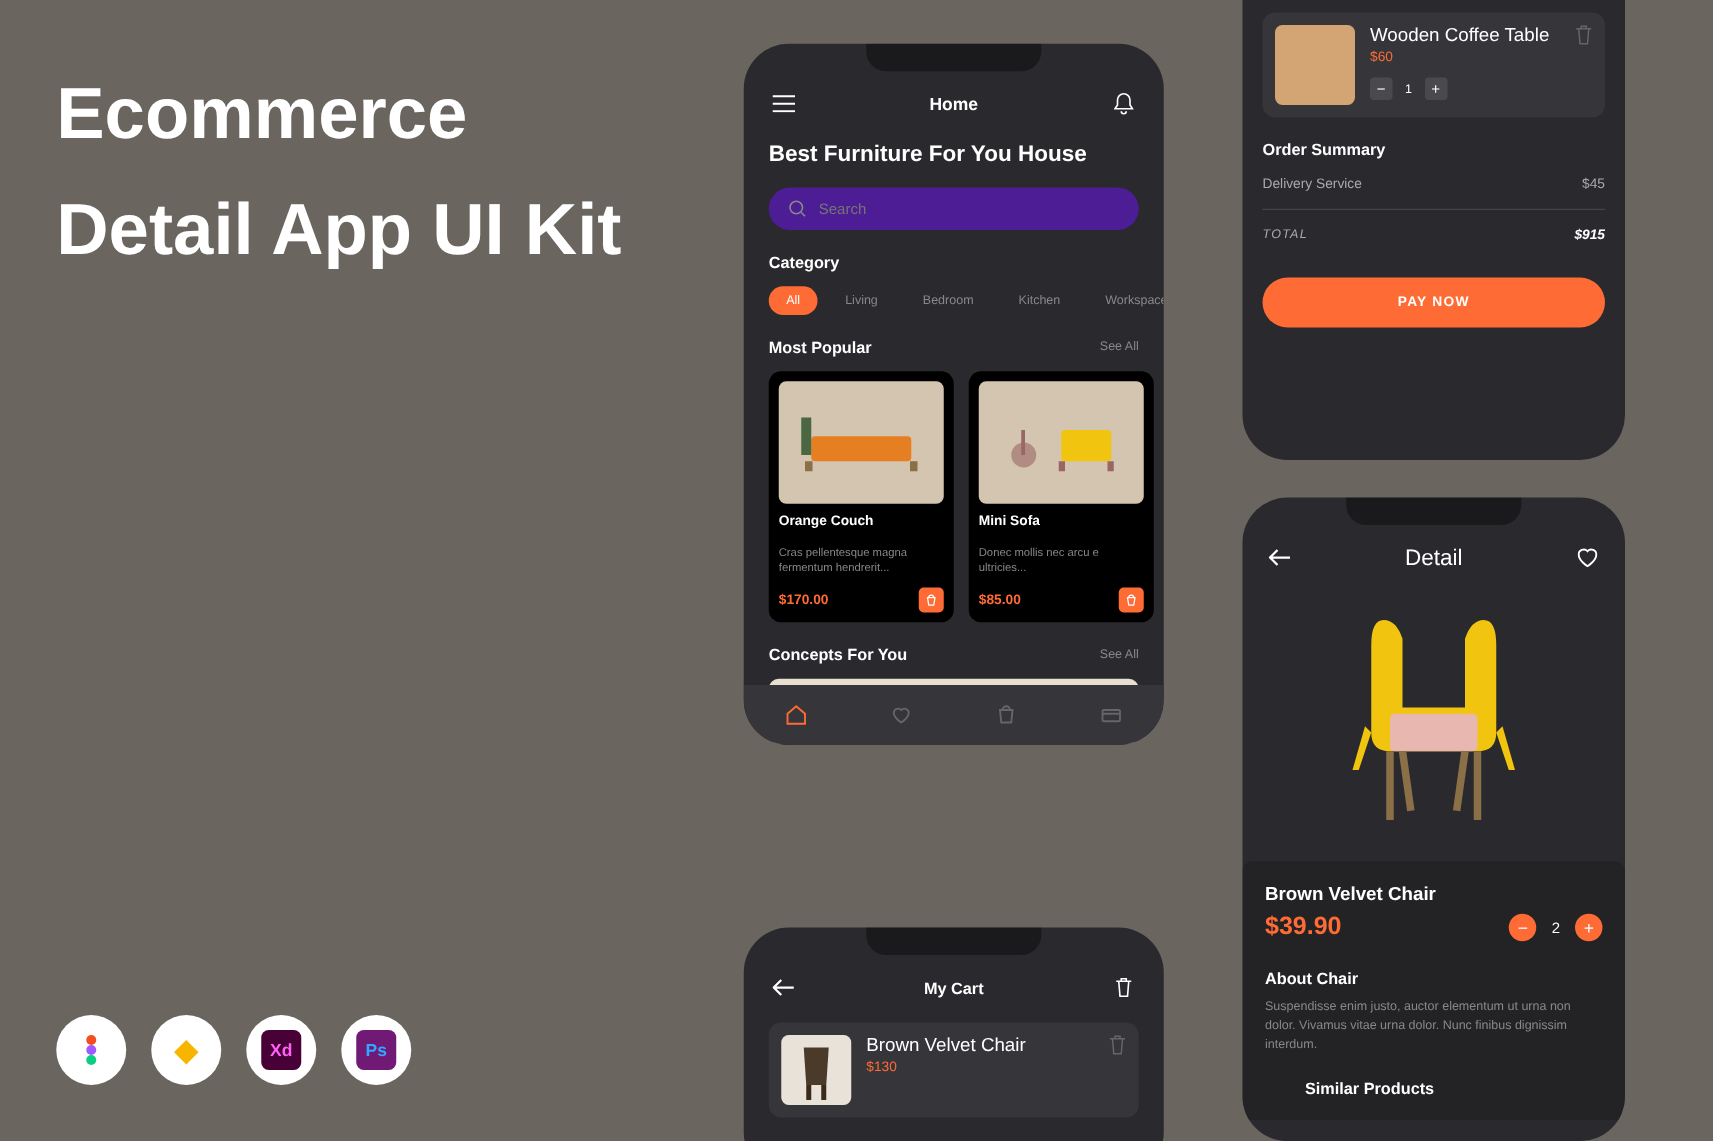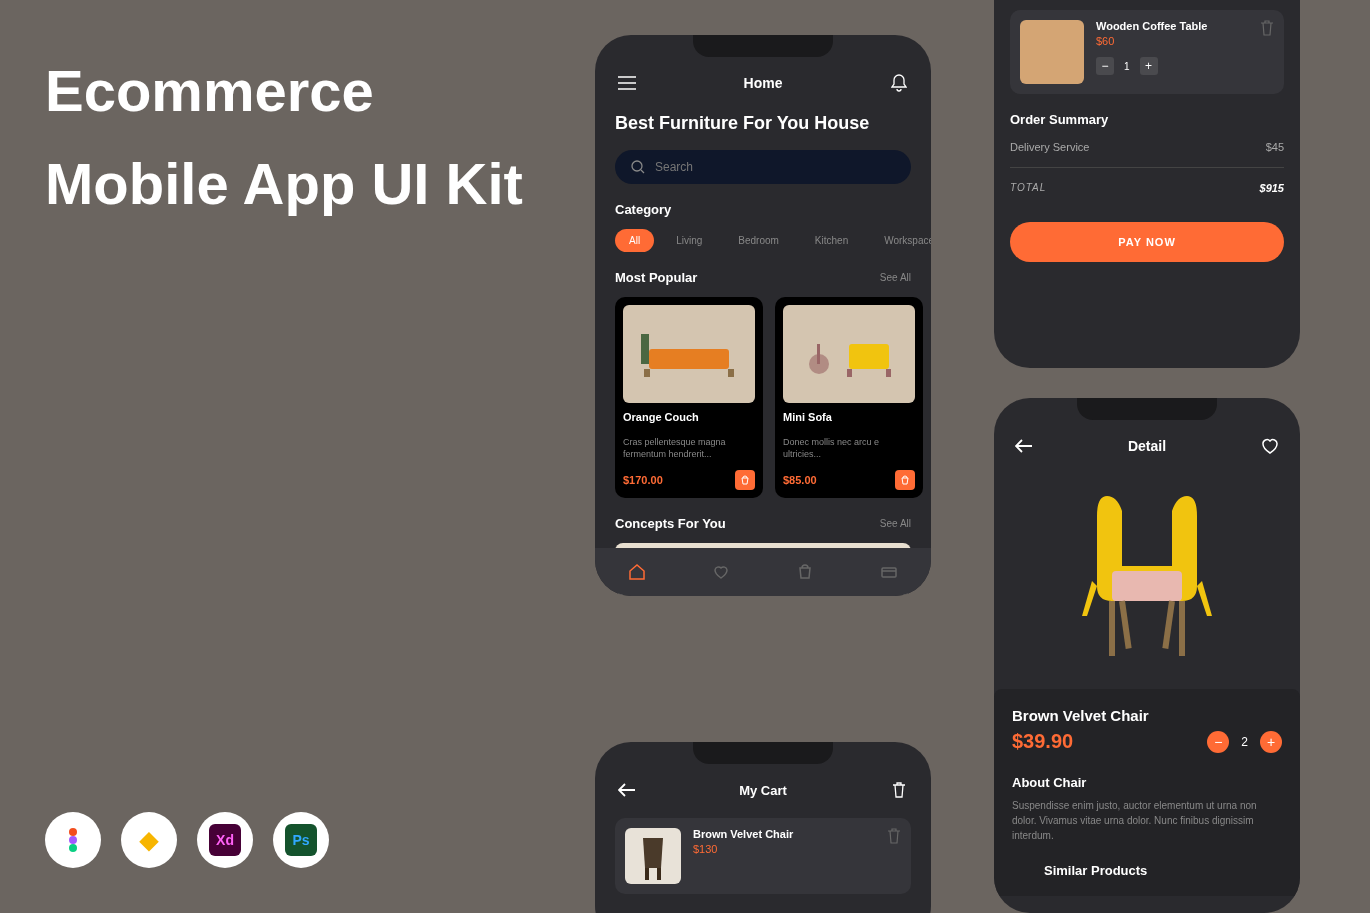--- a/index.html
+++ b/index.html
@@ -6,32 +6,32 @@
 body { background: #6b6560; width: 1370px; height: 913px; position: relative; overflow: hidden; }
 
 .poster-title { position: absolute; left: 45px; top: 45px; color: #fff; font-size: 58px; font-weight: 700; line-height: 1.6; }
 
 .tool-icons { position: absolute; left: 45px; bottom: 45px; display: flex; gap: 20px; }
 .tool-icon { width: 56px; height: 56px; border-radius: 50%; background: #fff; display: flex; align-items: center; justify-content: center; font-size: 24px; font-weight: 700; }
 .figma-glyph { display: flex; flex-direction: column; }
 .figma-glyph span { width: 8px; height: 8px; border-radius: 4px; }
 .sketch-glyph { color: #f7b500; }
 .xd-glyph { background: #470137; color: #ff61f6; width: 32px; height: 32px; border-radius: 6px; display: flex; align-items: center; justify-content: center; font-size: 14px; }
-.ps-glyph { background: #14532d; color: #31a8ff; width: 32px; height: 32px; border-radius: 6px; display: flex; align-items: center; justify-content: center; font-size: 14px; }
+.ps-glyph { background: #701a75; color: #31a8ff; width: 32px; height: 32px; border-radius: 6px; display: flex; align-items: center; justify-content: center; font-size: 14px; }
 
 .phone { position: absolute; background: #2a2a2e; border-radius: 36px; overflow: hidden; color: #fff; }
 .phone-notch { position: absolute; top: 0; left: 50%; transform: translateX(-50%); width: 140px; height: 22px; background: #1a1a1c; border-radius: 0 0 16px 16px; z-index: 10; }
 
 
 .phone1 { left: 595px; top: 35px; width: 336px; height: 561px; }
 .p1-header { display: flex; justify-content: space-between; align-items: center; padding: 36px 20px 0; }
 .icon-btn { width: 24px; height: 24px; display: flex; align-items: center; justify-content: center; cursor: pointer; }
 .p1-title { font-size: 14px; font-weight: 600; }
 .p1-headline { padding: 18px 20px 0; font-size: 18px; font-weight: 700; }
-.p1-search { margin: 16px 20px 0; background: #0f172a; border-radius: 20px; padding: 10px 16px; display: flex; align-items: center; gap: 10px; }
+.p1-search { margin: 16px 20px 0; background: #4c1d95; border-radius: 20px; padding: 10px 16px; display: flex; align-items: center; gap: 10px; }
 .p1-search input { background: none; border: none; color: #888; font-size: 12px; outline: none; flex: 1; }
 .p1-section-label { padding: 18px 20px 0; font-size: 13px; font-weight: 600; }
 .p1-cats { display: flex; gap: 8px; padding: 12px 20px 0; overflow: hidden; }
 .cat-chip { padding: 6px 14px; border-radius: 14px; font-size: 10px; background: transparent; color: #888; white-space: nowrap; cursor: pointer; }
 .cat-chip.active { background: #ff6b35; color: #fff; }
 .p1-row-head { display: flex; justify-content: space-between; padding: 18px 20px 0; align-items: center; }
 .p1-row-head .label { font-size: 13px; font-weight: 600; }
 .p1-row-head .seeall { font-size: 10px; color: #888; cursor: pointer; }
 .p1-cards { display: flex; gap: 12px; padding: 12px 0 0 20px; overflow: hidden; }
 .product-card { background: #000000; border-radius: 10px; width: 148px; flex-shrink: 0; padding: 8px; }
@@ -44,38 +44,38 @@
 .p1-concept { margin: 12px 20px 0; height: 52px; border-radius: 8px; background: #e8dfd0; }
 .p1-tabbar { position: absolute; bottom: 0; left: 0; right: 0; height: 48px; background: #35353a; display: flex; justify-content: space-around; align-items: center; }
 .tab-item { color: #666; cursor: pointer; }
 .tab-item.active { color: #ff6b35; }
 
 
 .phone2 { left: 994px; top: -140px; width: 306px; height: 508px; }
 .cart-item { margin: 150px 16px 0; background: #35353a; border-radius: 10px; padding: 10px; display: flex; gap: 12px; position: relative; }
 .ci-img { width: 64px; height: 64px; border-radius: 6px; background: #d4a574; flex-shrink: 0; }
 .ci-info { flex: 1; }
-.ci-name { font-size: 11px; font-weight: 700; }
+.ci-name { font-size: 15px; font-weight: 400; }
 .ci-price { font-size: 11px; color: #ff6b35; margin-top: 3px; }
 .ci-qty { display: flex; align-items: center; gap: 10px; margin-top: 10px; }
 .qty-btn { width: 18px; height: 18px; background: #4a4a4e; border-radius: 3px; display: flex; align-items: center; justify-content: center; font-size: 12px; cursor: pointer; }
 .qty-val { font-size: 10px; }
 .ci-del { position: absolute; right: 10px; top: 10px; color: #666; cursor: pointer; }
 .summary { margin: 18px 16px 0; }
 .sum-title { font-size: 13px; font-weight: 600; }
 .sum-row { display: flex; justify-content: space-between; font-size: 11px; color: #aaa; margin-top: 14px; }
 .sum-row.total { border-top: 1px solid #444; padding-top: 14px; margin-top: 14px; font-style: italic; }
 .sum-row.total .v { color: #fff; font-weight: 600; }
 .sum-row.total .k { font-size: 10px; letter-spacing: 1px; }
 .pay-btn { margin: 28px 16px 0; background: #ff6b35; border-radius: 20px; padding: 14px; text-align: center; font-size: 11px; font-weight: 700; letter-spacing: 1px; cursor: pointer; }
 
 
 .phone3 { left: 994px; top: 398px; width: 306px; height: 515px; }
 .p3-header { display: flex; justify-content: space-between; padding: 36px 18px 0; align-items: center; }
-.p3-title { font-size: 14px; font-weight: 700; }
+.p3-title { font-size: 18px; font-weight: 400; }
 .p3-hero { height: 235px; display: flex; align-items: center; justify-content: center; }
 .chair-svg { width: 180px; height: 200px; }
 .p3-body { background: #232326; padding: 18px; border-radius: 8px 8px 0 0; margin-top: -4px; }
 .p3-name { font-size: 15px; font-weight: 700; }
 .p3-price-row { display: flex; justify-content: space-between; align-items: center; margin-top: 6px; }
 .p3-price { font-size: 20px; color: #ff6b35; font-weight: 700; }
 .p3-qty { display: flex; align-items: center; gap: 12px; }
 .p3-qty-btn { width: 22px; height: 22px; background: #ff6b35; border-radius: 50%; display: flex; align-items: center; justify-content: center; font-size: 14px; cursor: pointer; }
 .p3-about-h { font-size: 13px; font-weight: 600; margin-top: 22px; }
 .p3-about-t { font-size: 10px; color: #888; margin-top: 8px; line-height: 1.5; }
@@ -88,21 +88,21 @@
 .p4-item { margin: 16px 20px 0; background: #35353a; border-radius: 10px; padding: 10px; display: flex; gap: 12px; position: relative; }
 .p4-img { width: 56px; height: 56px; border-radius: 6px; background: #e8e2d8; flex-shrink: 0; }
 
 svg { display: block; }
 </style>
 </head>
 <body>
 
 <div class="poster-title">
   <div>Ecommerce</div>
-  <div>Mobile App UI Kit</div>
+  <div>Detail App UI Kit</div>
 </div>
 
 <div class="tool-icons">
   <div class="tool-icon">
       <div class="figma-glyph">
         <span style="background:#f24e1e"></span>
         <span style="background:#a259ff"></span>
         <span style="background:#0acf83"></span>
       </div>
     </div>

